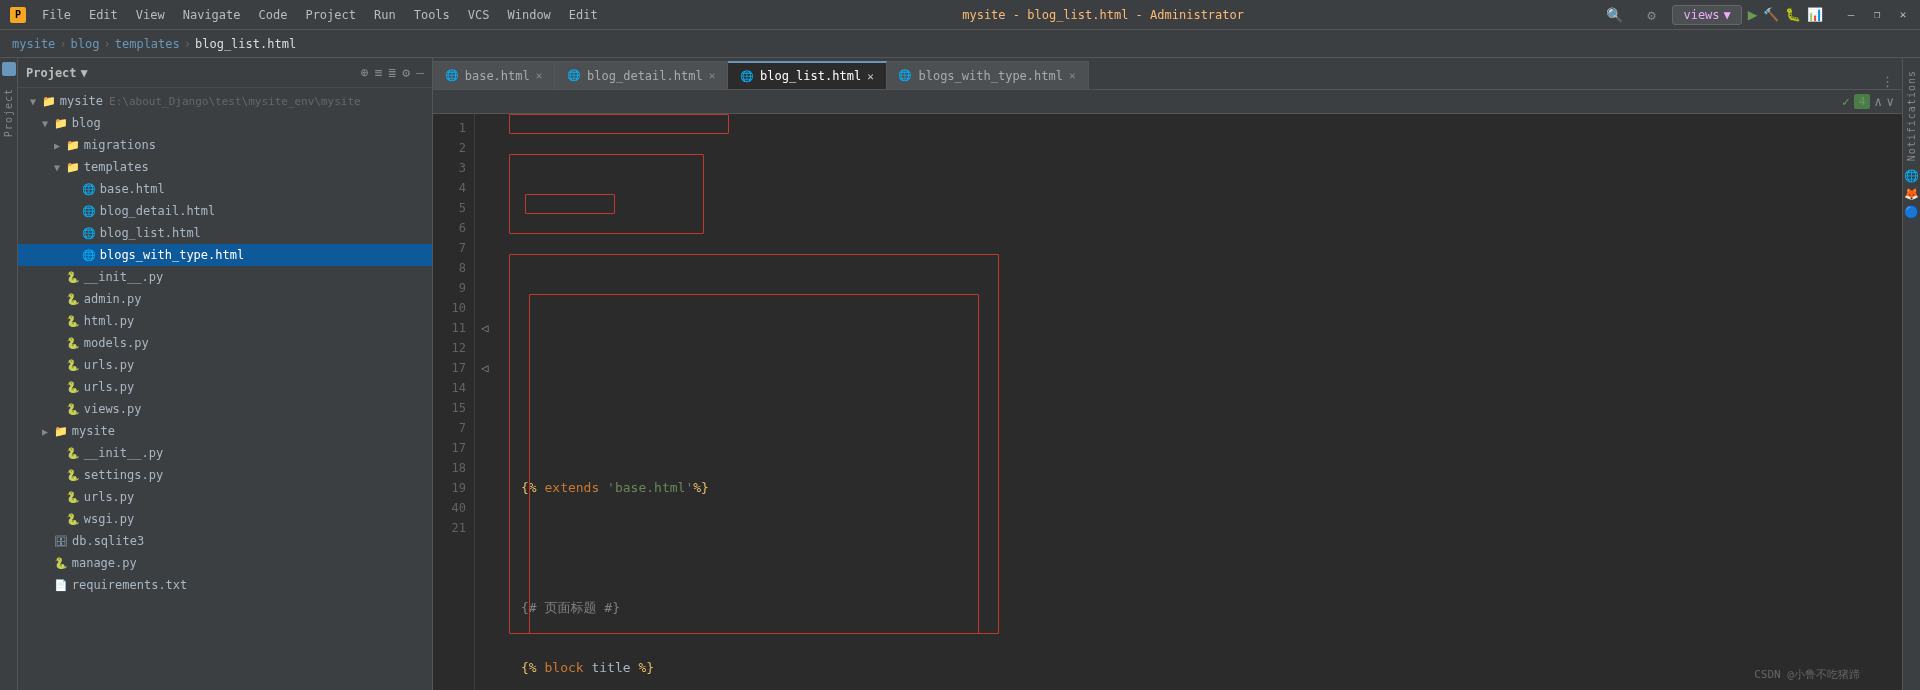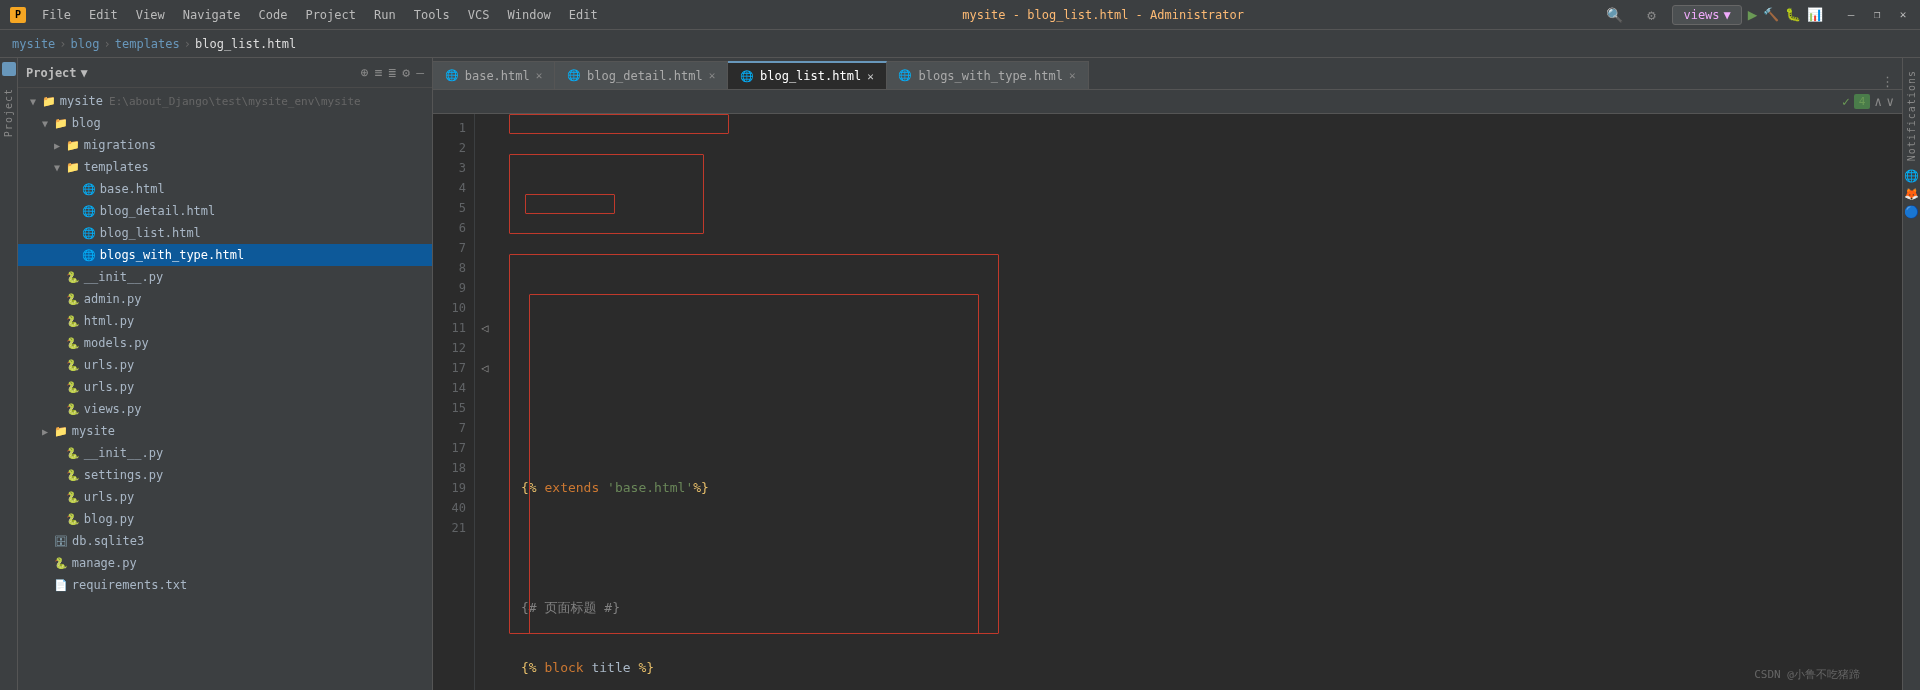--- a/index.html
+++ b/index.html
@@ -517,21 +517,21 @@
         <span class="indent" style="width:28px"></span>
         <span class="arrow" style="width:12px"></span>
         <span class="file-icon py-icon">🐍</span>
         <span>urls.py</span>
       </div>
 
       <div class="tree-item">
         <span class="indent" style="width:28px"></span>
         <span class="arrow" style="width:12px"></span>
         <span class="file-icon py-icon">🐍</span>
-        <span>blog.py</span>
+        <span>wsgi.py</span>
       </div>
 
       <div class="tree-item">
         <span class="indent" style="width:16px"></span>
         <span class="arrow" style="width:12px"></span>
         <span class="file-icon db-icon">🗄</span>
         <span>db.sqlite3</span>
       </div>
 
       <div class="tree-item">

